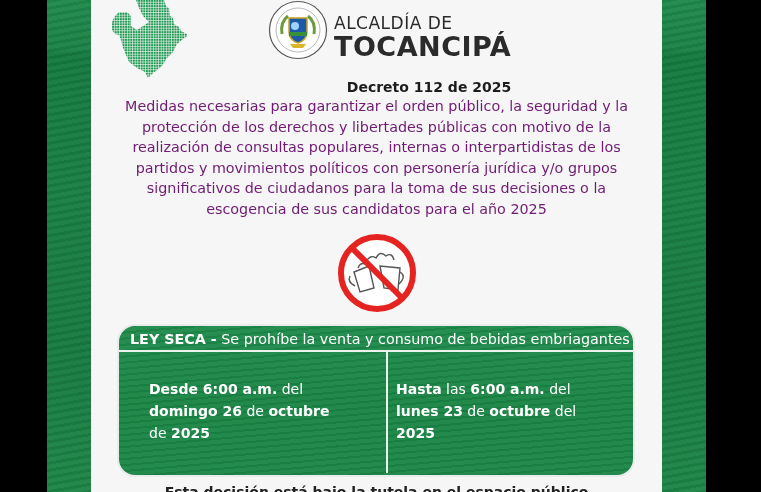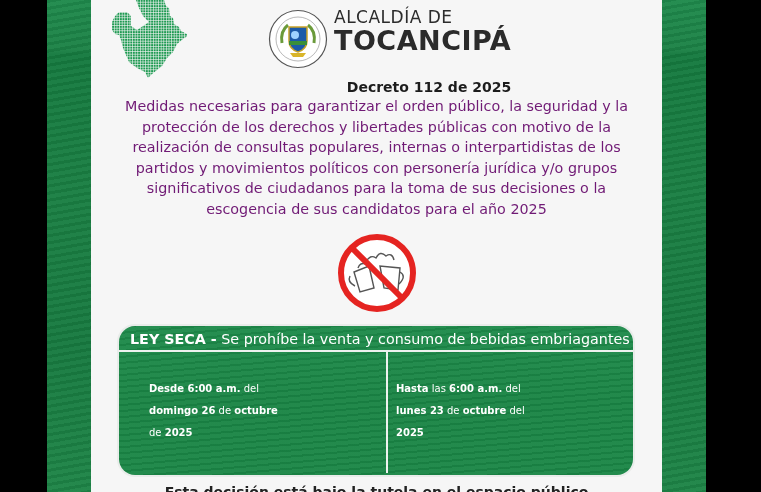--- a/index.html
+++ b/index.html
@@ -11,21 +11,21 @@
         repeating-linear-gradient(170deg, rgba(0,0,0,0.06) 0 3px, rgba(255,255,255,0.03) 3px 7px),
         linear-gradient(180deg, #1f8a4c 0%, #1c8246 10%, #157a3f 11%, #1a7f43 40%, #177a40 70%, #1e8547 100%);
     }
     .side-band.left { left: 47px; }
     .side-band.right { left: 662px; }
     .panel {
       position: absolute; left: 91px; top: 0; width: 571px; height: 492px;
       background: #f6f6f6; overflow: hidden;
     }
     .map-shape { position: absolute; left: 16px; top: 0; width: 80px; height: 80px; }
-    .logo-wrap { position: absolute; left: 177px; top: 9px; display: flex; align-items: flex-start; }
+    .logo-wrap { position: absolute; left: 177px; top: 0; display: flex; align-items: flex-end; }
     .seal { width: 60px; height: 60px; }
     .logo-text { margin-left: 6px; color: #2b2b2b; line-height: 1; }
     .logo-line1 { font-size: 17px; letter-spacing: 0.5px; }
     .logo-line2 { font-size: 27px; font-weight: bold; letter-spacing: 0.5px; margin-top: 1px; }
     .decree-title {
       position: absolute; left: 0; width: 676px; top: 79px; text-align: center;
       font-weight: bold; font-size: 14px; color: #1c1c1c;
     }
     .decree-body {
       position: absolute; left: 30px; width: 511px; top: 96px; text-align: center;
@@ -39,21 +39,21 @@
         repeating-linear-gradient(175deg, rgba(0,0,0,0.05) 0 2px, rgba(255,255,255,0.04) 2px 6px),
         linear-gradient(180deg, #1d8a4a, #198444 50%, #1a8646);
       box-shadow: 0 0 0 2px #e9ecea;
     }
     .ley-header {
       height: 26px; line-height: 27px; padding-left: 11px; color: #fff; font-size: 14.3px;
       border-bottom: 2px solid #eef2ef; white-space: nowrap;
     }
     .ley-header b { font-weight: bold; }
     .ley-cols { display: flex; height: 121px; }
-    .ley-col { flex: 1; color: #fff; font-size: 10px; line-height: 22px; }
+    .ley-col { flex: 1; color: #fff; font-size: 14px; line-height: 22px; }
     .ley-col.from { padding: 26px 20px 0 30px; border-right: 2px solid #eef2ef; }
     .ley-col.to { padding: 26px 20px 0 8px; }
     .ley-col b { font-weight: bold; }
     .bottom-text {
       position: absolute; left: 0; width: 571px; top: 484px; text-align: center;
       font-weight: bold; font-size: 14px; color: #222; white-space: nowrap;
     }
   </style>
 </head>
 <body>

